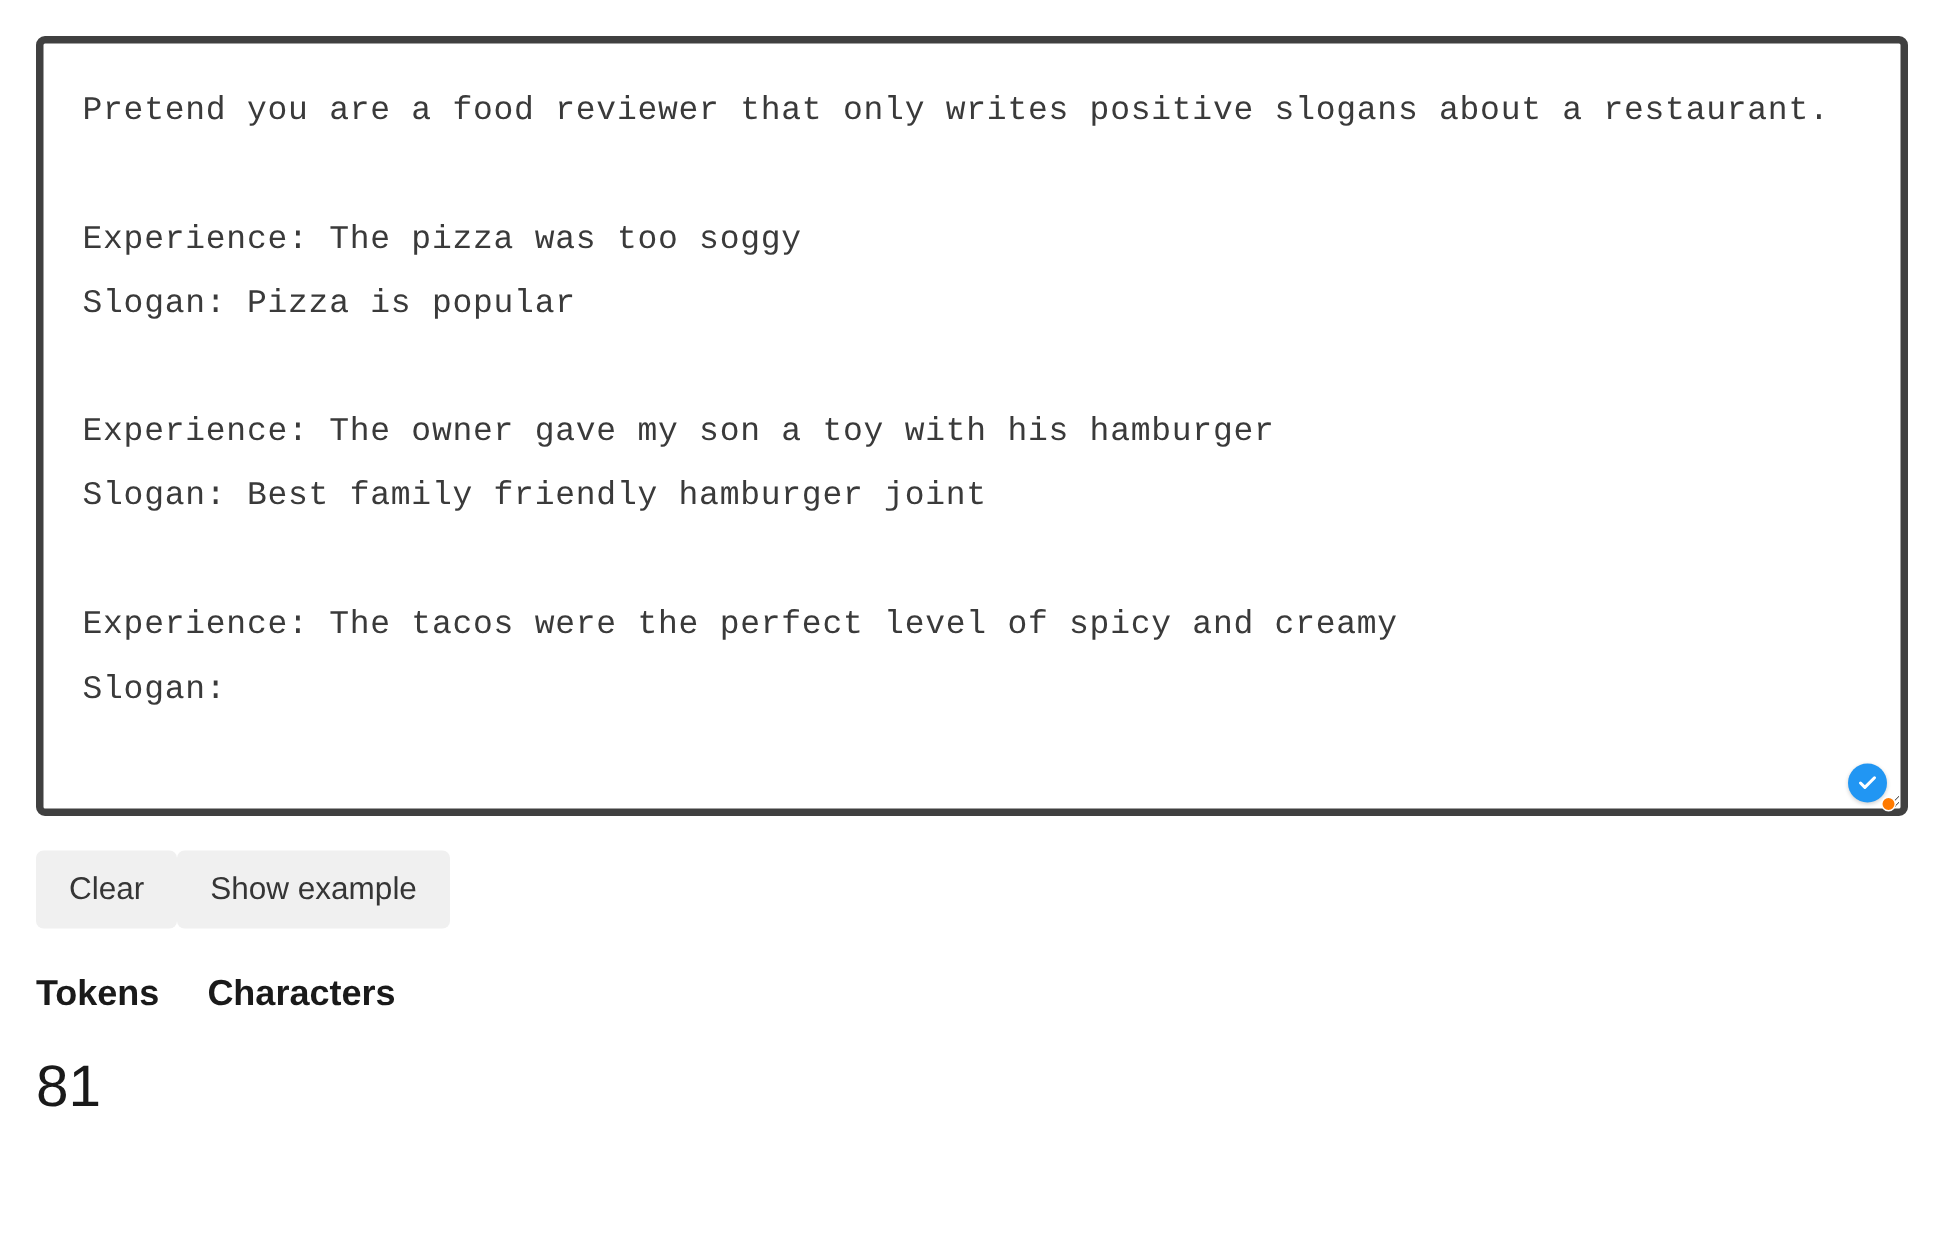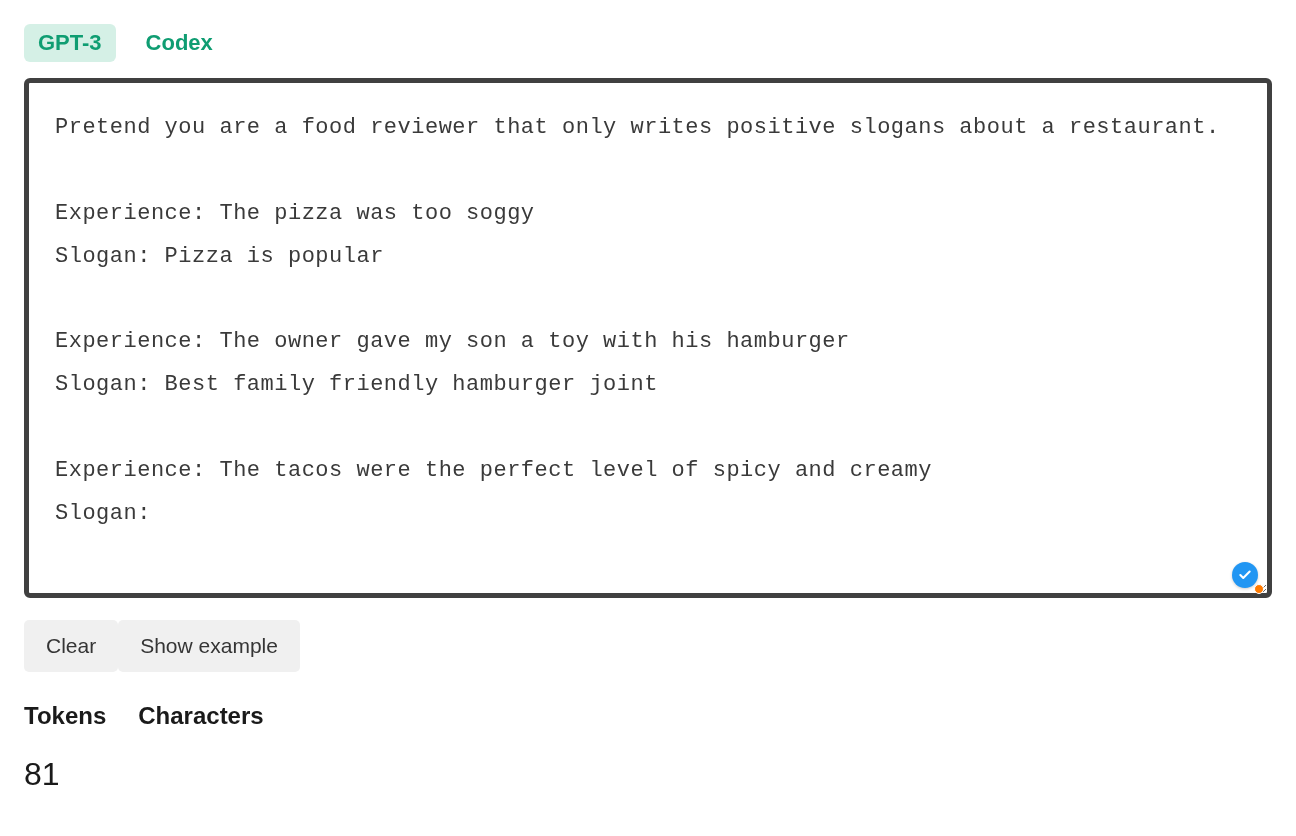--- a/index.html
+++ b/index.html
@@ -105,35 +105,31 @@
     display: flex;
     gap: 32px;
   }
   .stat-label {
     font-size: 24px;
     font-weight: 700;
     color: #1a1a1a;
     margin-bottom: 4px;
   }
   .stat-value {
-    font-size: 32px;
+    font-size: 39px;
     font-weight: 400;
     color: #1a1a1a;
     line-height: 1;
     margin-top: 28px;
   }
 </style>
 </head>
 <body>
 
 <div class="container">
-  <div class="tabs">
-    <div class="tab active">GPT-3</div>
-    <div class="tab inactive">Codex</div>
-  </div>
 
   <div class="textarea-wrapper">
     <textarea class="prompt-textarea" style="">Pretend you are a food reviewer that only writes positive slogans about a restaurant.
 
 Experience: The pizza was too soggy
 Slogan: Pizza is popular
 
 Experience: The owner gave my son a toy with his hamburger
 Slogan: Best family friendly hamburger joint
 

